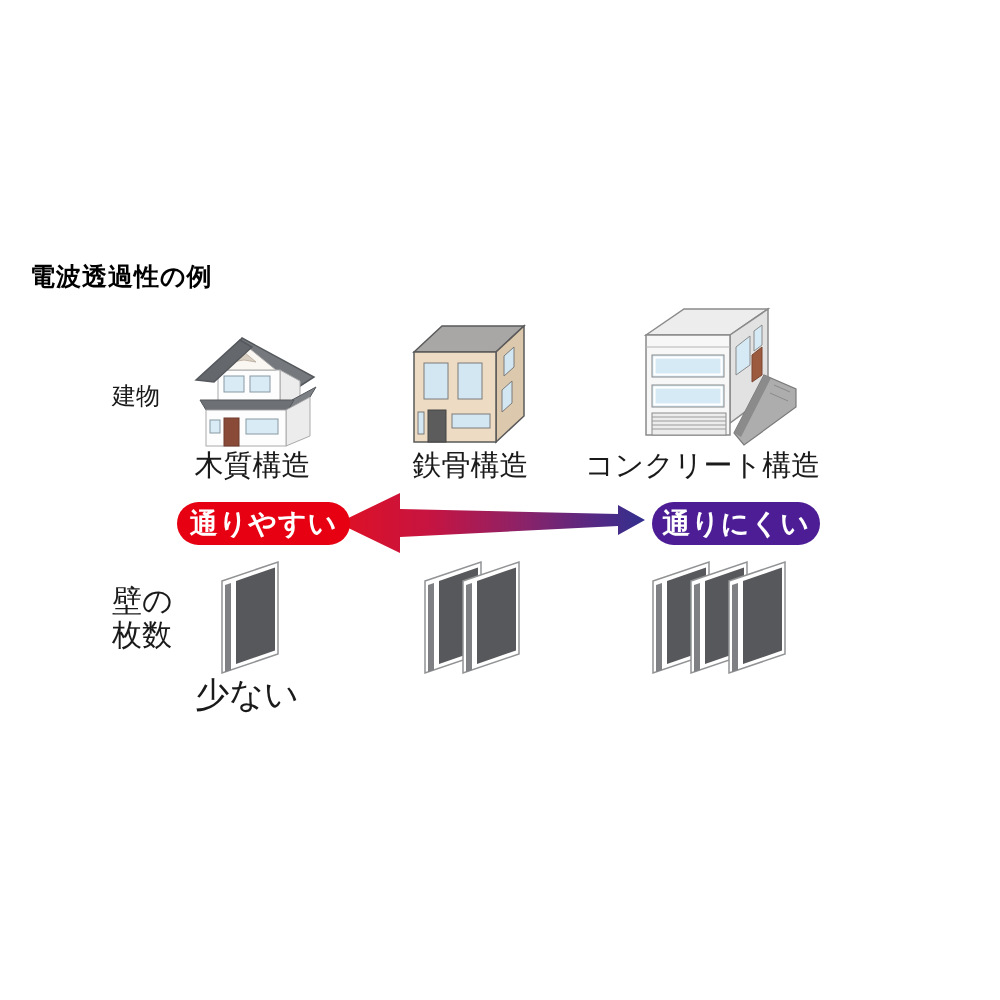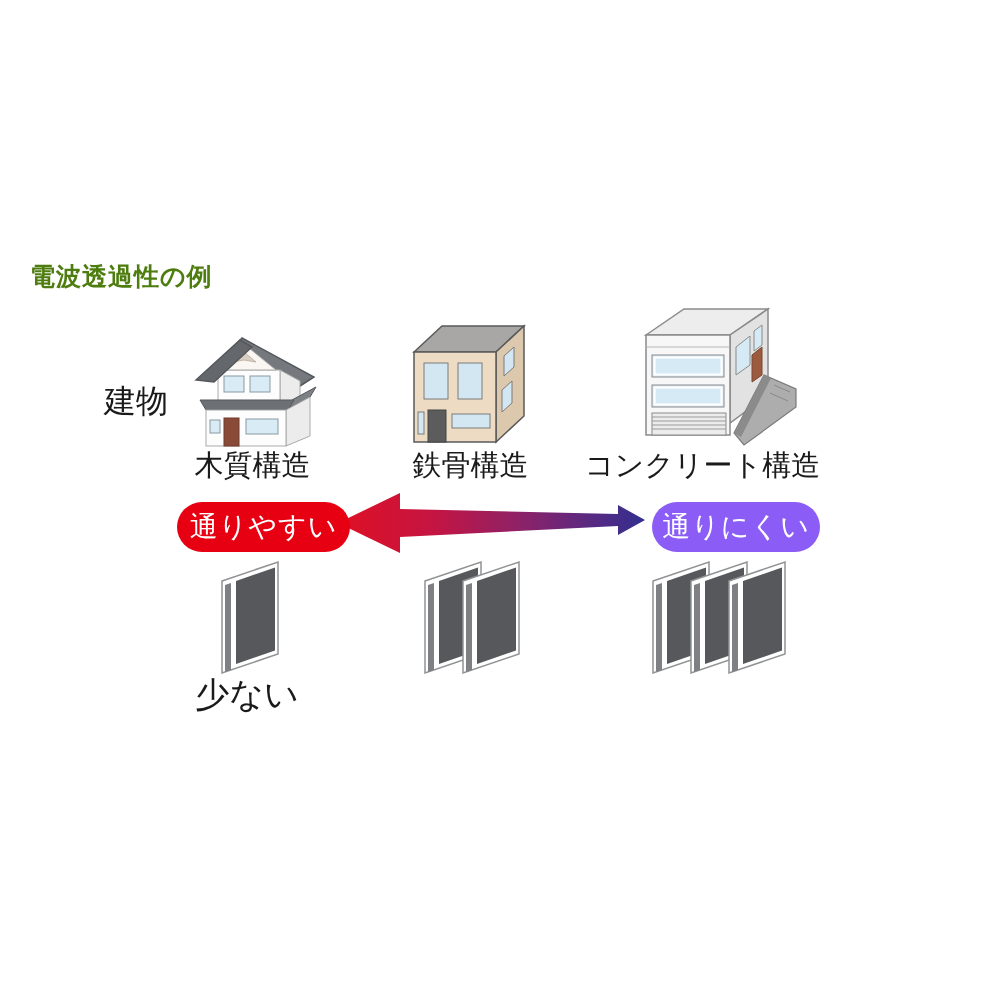--- a/index.html
+++ b/index.html
@@ -3,33 +3,33 @@
 <meta charset="utf-8">
 <style>
   html,body{margin:0;padding:0;}
   body{
     width:1000px;height:1000px;background:#ffffff;
     font-family:"Liberation Sans","DejaVu Sans",sans-serif;
     color:#1a1a1a;
   }
   .canvas{position:relative;width:1000px;height:1000px;background:#fff;overflow:hidden;}
   .abs{position:absolute;}
-  #title{left:30px;top:260px;font-size:25px;font-weight:bold;color:#4d7c0f;letter-spacing:1px;}
-  #label-building{left:104px;top:380px;font-size:32px;}
+  #title{left:30px;top:260px;font-size:25px;font-weight:bold;color:#000000;letter-spacing:1px;}
+  #label-building{left:112px;top:380px;font-size:24px;}
   #label-walls{left:112px;top:584px;font-size:30px;width:66px;line-height:34px;word-break:break-all;}
   #house-svg{left:190px;top:320px;}
   #steel-svg{left:408px;top:318px;}
   #concrete-svg{left:638px;top:303px;}
   .struct-label{top:446px;font-size:29px;text-align:center;white-space:nowrap;}
   #sl-0{left:170px;width:165px;}
   #sl-1{left:388px;width:165px;}
   #sl-2{left:580px;width:245px;}
   #arrow-svg{left:336px;top:486px;z-index:1;}
   .pill{
-    top:502px;height:50px;border-radius:26px;color:#fff;font-size:28px;font-weight:normal;
+    top:502px;height:43px;border-radius:26px;color:#fff;font-size:28px;font-weight:bold;
     display:flex;align-items:center;justify-content:center;z-index:2;letter-spacing:1px;
   }
   #pill-left{left:177px;width:173px;}
   #pill-right{left:652px;width:168px;}
   .wall-group{top:559px;}
   #wg-0{left:221px;}
   #wg-1{left:424px;}
   #wg-2{left:652px;}
   .count-label{font-size:34px;text-align:center;white-space:nowrap;}
   #cl-0{left:177px;width:140px;top:672px;}
@@ -110,22 +110,23 @@
         <stop offset="30%" stop-color="#c61441"></stop>
         <stop offset="60%" stop-color="#8c2268"></stop>
         <stop offset="85%" stop-color="#522a85"></stop>
         <stop offset="100%" stop-color="#322f8e"></stop>
       </linearGradient>
     </defs>
     <polygon points="2,37 64,7 64,23 282,28 282,19 309,34 282,49 282,40 64,51 64,67" fill="url(#ag)"></polygon>
   </svg>
 
   <div class="abs pill" id="pill-left" style="background-color: rgb(230, 0, 18);">通りやすい</div>
-  <div class="abs pill" id="pill-right" style="background-color: #8b5cf6;">通りにくい</div>
+  <div class="abs pill" id="pill-right" style="background-color: #4c1d95;">通りにくい</div>
 
+  <div class="abs" id="label-walls">壁の枚数</div>
 
   <div class="abs wall-group" id="wg-0"><svg width="58" height="118">
         <g transform="translate(0,0)">
           <polygon points="1,22 57,3 57,95 1,114" fill="#ffffff" stroke="#909294" stroke-width="1.5"></polygon>
           <polygon points="4,26 10,24 10,111 4,113" fill="#7e8083"></polygon>
           <polygon points="15,22 54,8.5 54,91.5 15,105" fill="#57585b"></polygon>
         </g>
       </svg></div>
   <div class="abs wall-group" id="wg-1"><svg width="96" height="118">
         <g transform="translate(0,0)">

